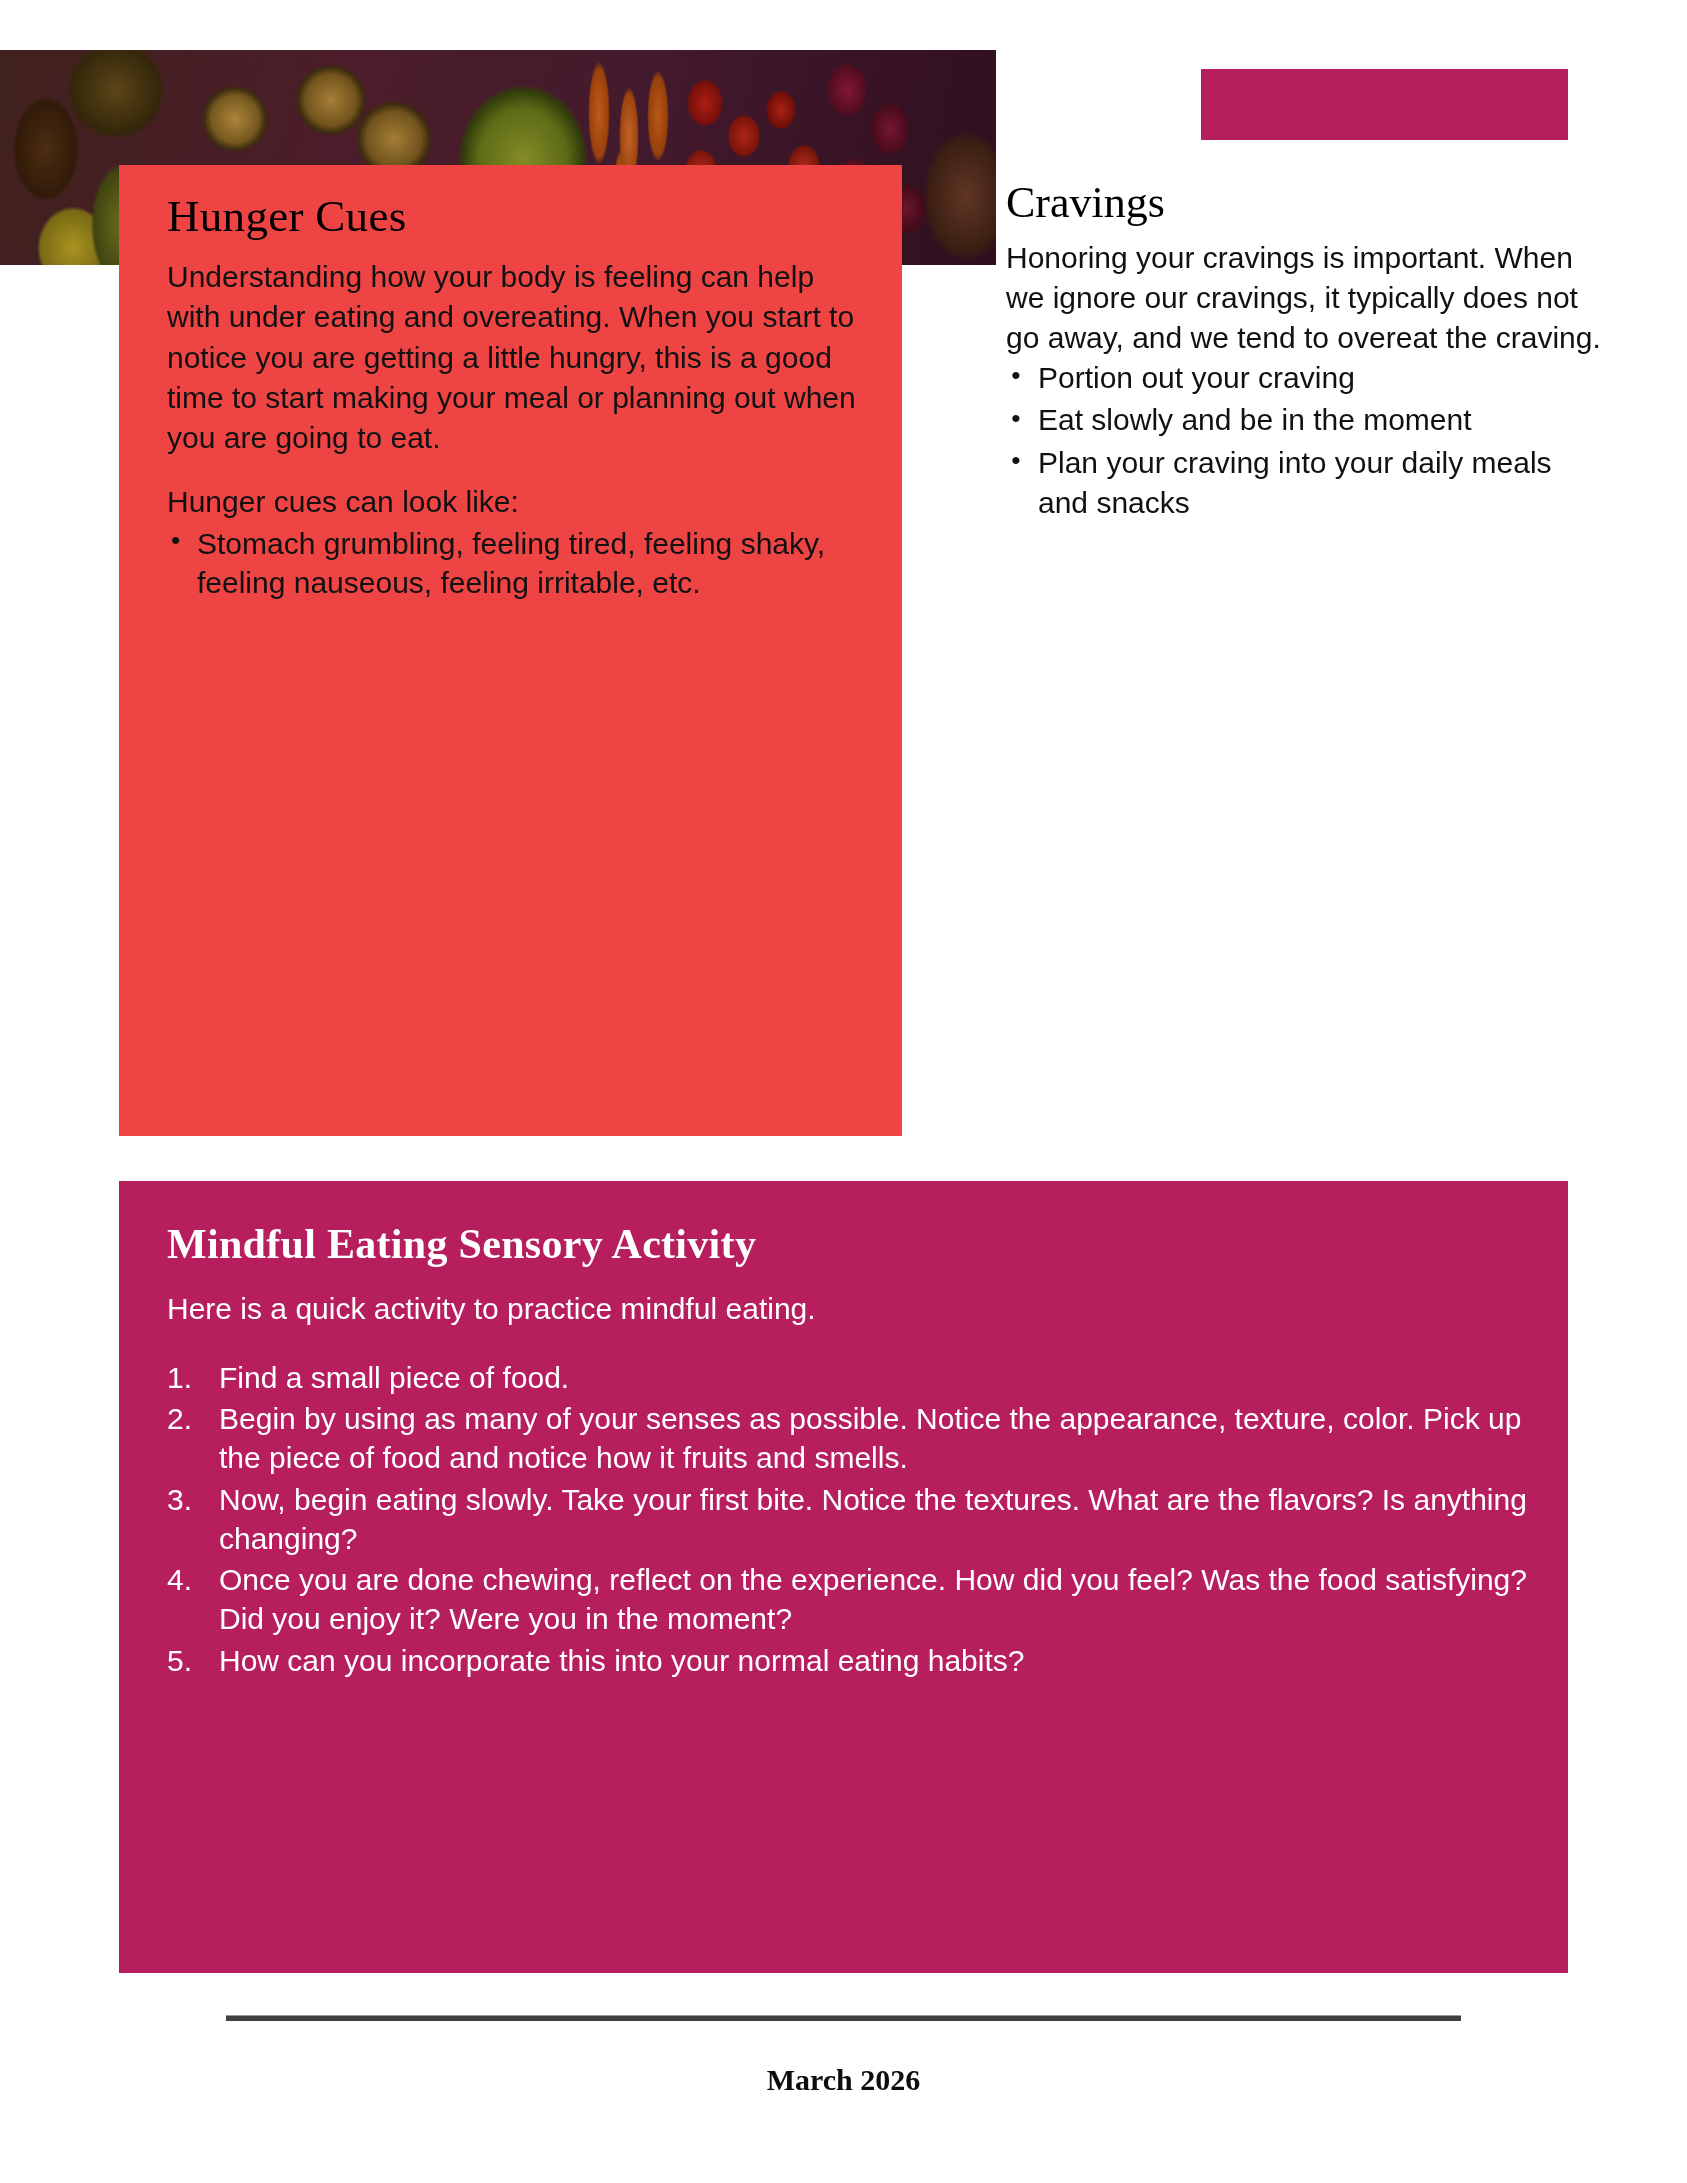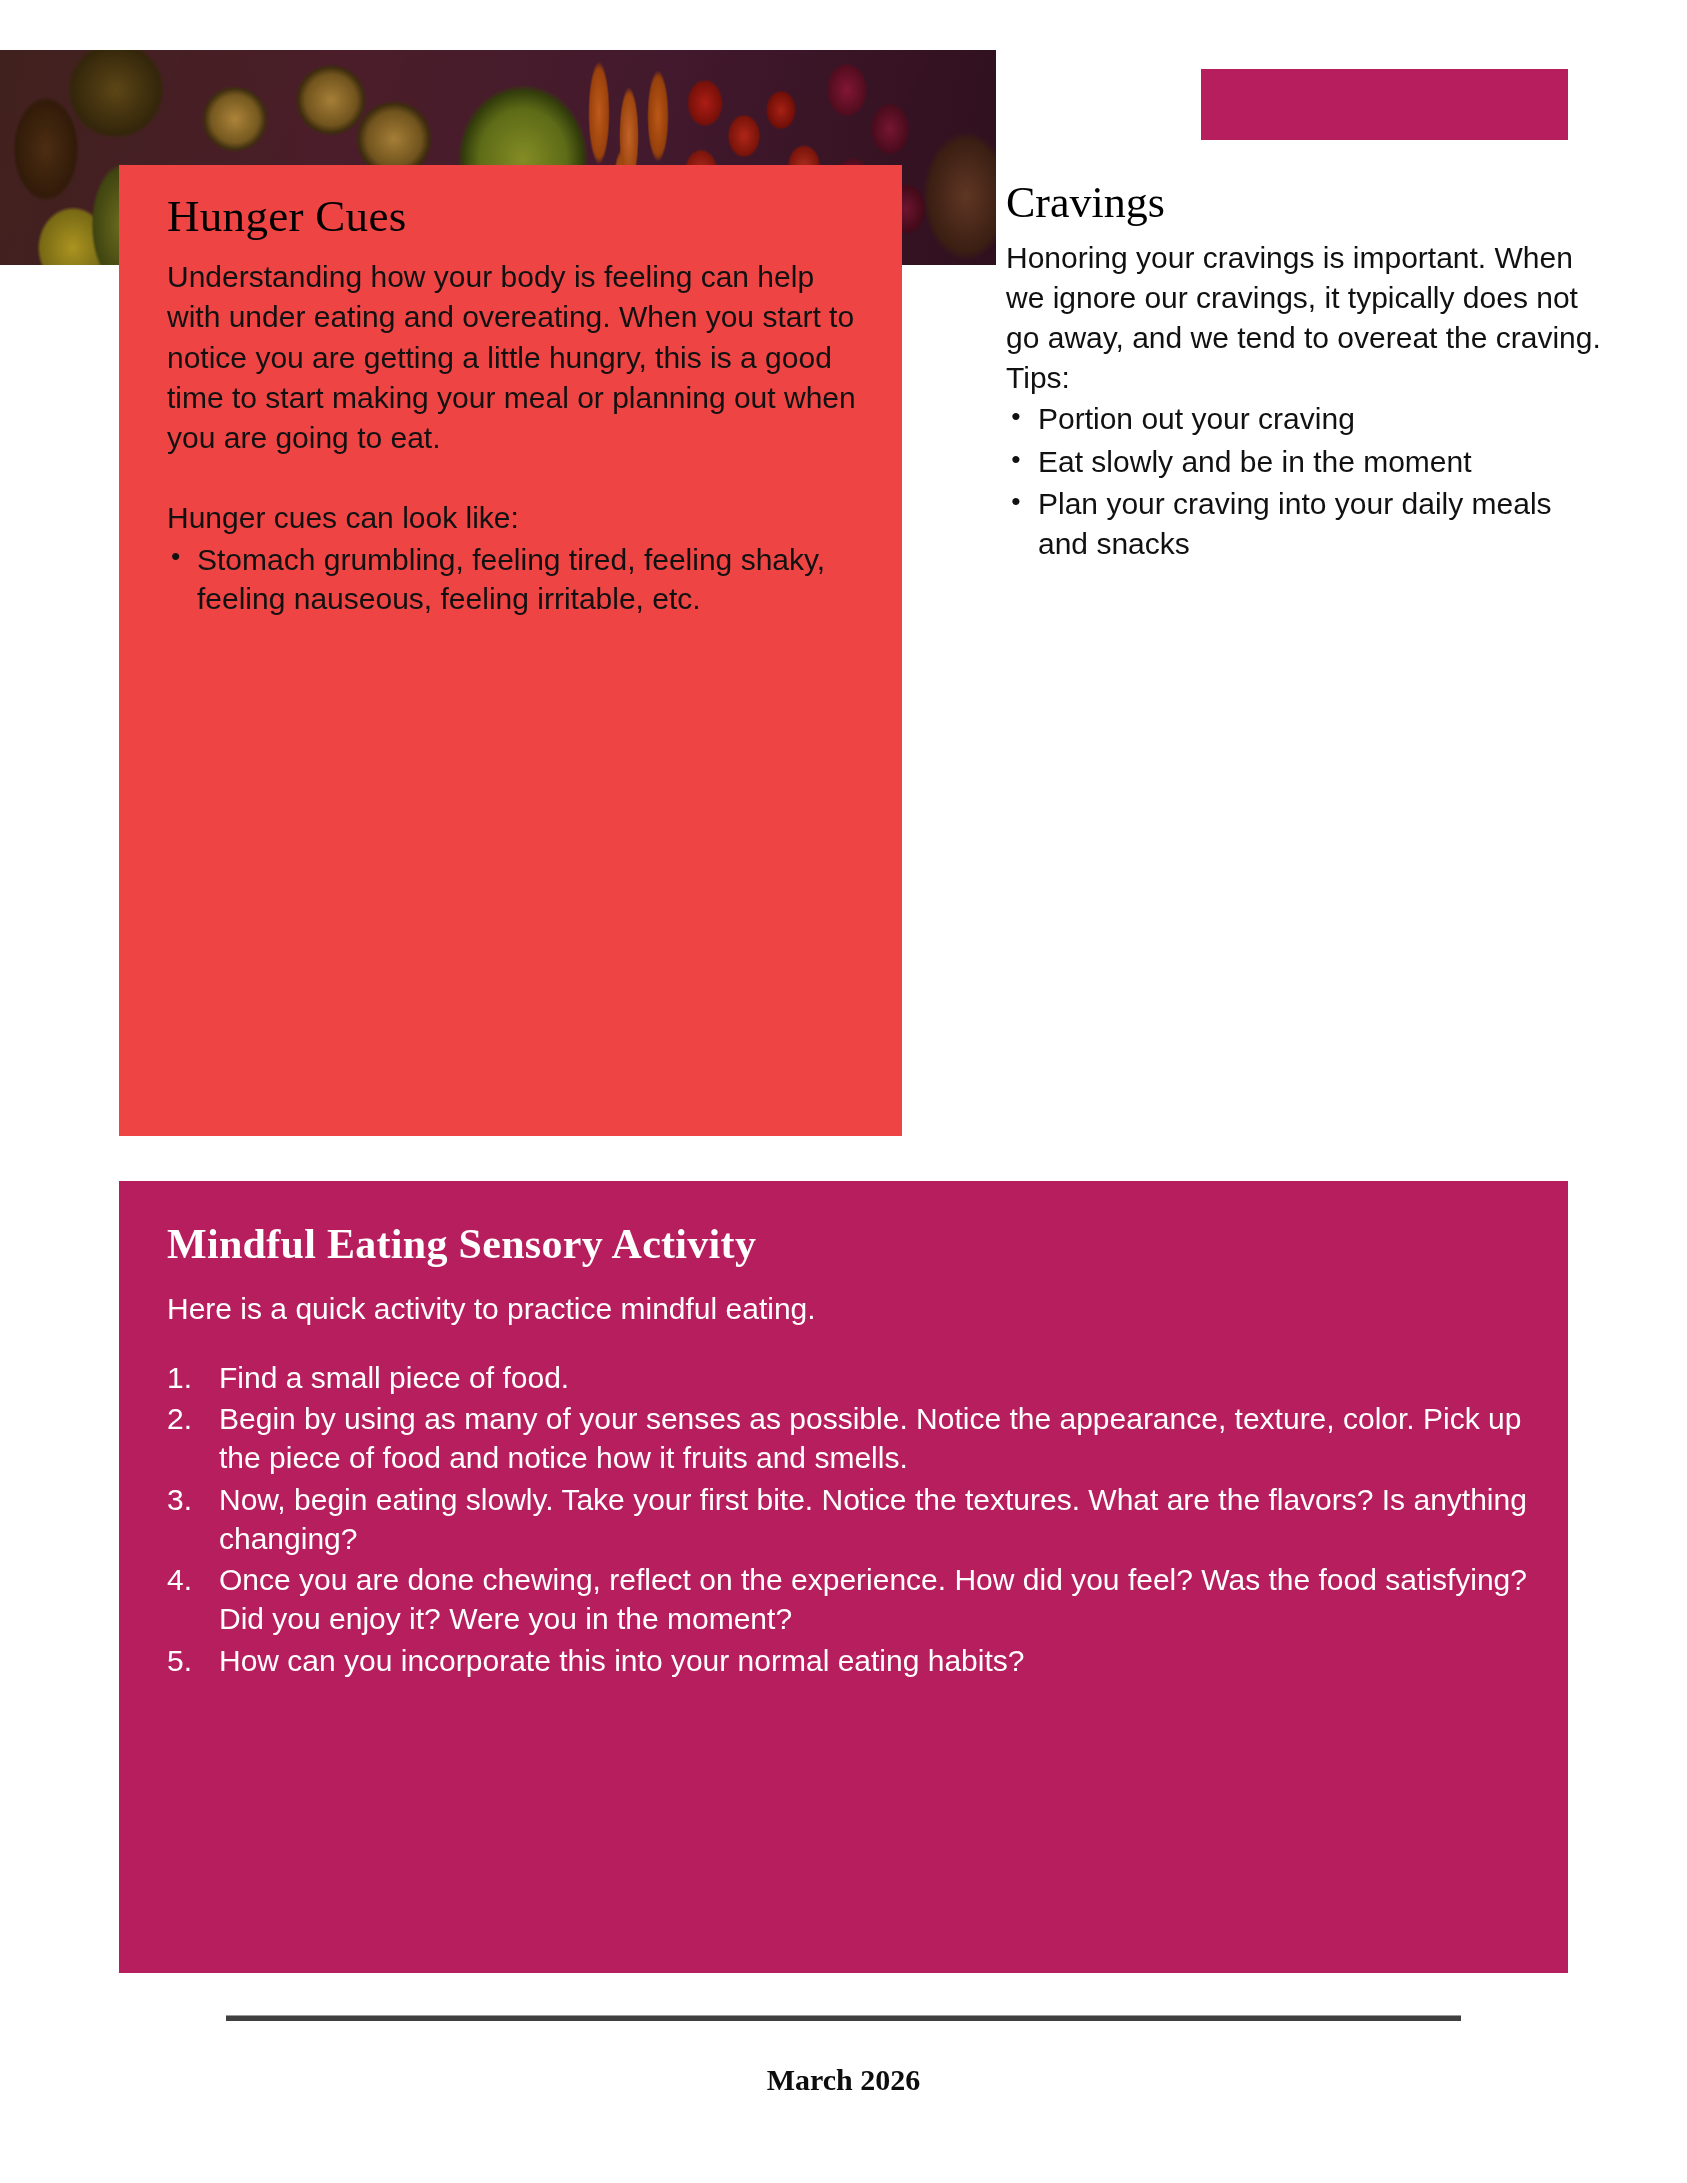--- a/index.html
+++ b/index.html
@@ -105,21 +105,21 @@
     letter-spacing: 0.3px;
     margin-bottom: 17px;
   }
   .body-text {
     font-family: "Liberation Sans", sans-serif;
     font-size: 30px;
     line-height: 1.34;
     color: #111111;
     margin: 0;
   }
-  #hunger-para1 { margin-bottom: 40px; }
+  #hunger-para1 { margin-bottom: 24px; }
   #hunger-sublabel { margin-bottom: 1.3px; }
 
   ul.bullets, ol.steps {
     margin: 0;
     padding: 0;
     list-style: none;
   }
   ul.bullets > li {
     position: relative;
     padding-left: 30px;
@@ -249,21 +249,20 @@
   <p id="hunger-para1" class="body-text">Understanding how your body is feeling can help with under eating and overeating. When you start to notice you are getting a little hungry, this is a good time to start making your meal or planning out when you are going to eat.</p>
   <p id="hunger-sublabel" class="body-text">Hunger cues can look like:</p>
   <ul class="bullets">
     <li>Stomach grumbling, feeling tired, feeling shaky, feeling nauseous, feeling irritable, etc.</li>
   </ul>
 </section>
 
 <section id="cravings-col">
   <h1 id="cravings-title" class="serif-heading">Cravings</h1>
   <p id="cravings-para" class="body-text">Honoring your cravings is important. When we ignore our cravings, it typically does not go away, and we tend to overeat the craving.</p>
-  <p id="cravings-tips-label" class="body-text">Tips:</p>
   <ul class="bullets">
     <li>Portion out your craving</li>
     <li>Eat slowly and be in the moment</li>
     <li>Plan your craving into your daily meals and snacks</li>
   </ul>
 </section>
 
 <section id="mindful-panel">
   <h1 id="mindful-title">Mindful Eating Sensory Activity</h1>
   <p id="mindful-intro">Here is a quick activity to practice mindful eating.</p>

